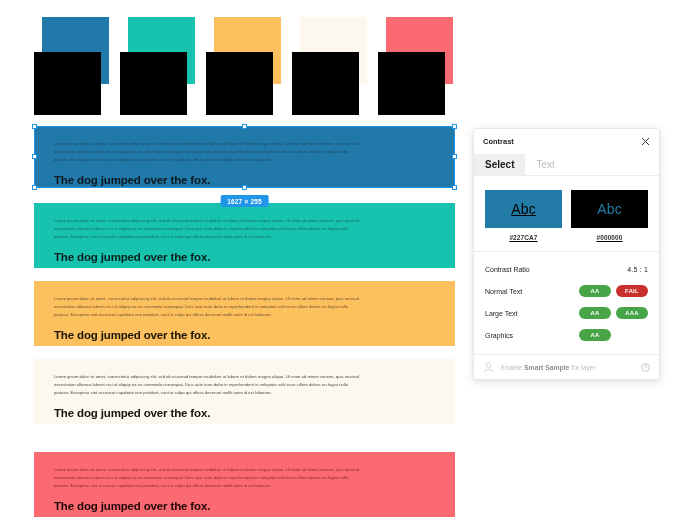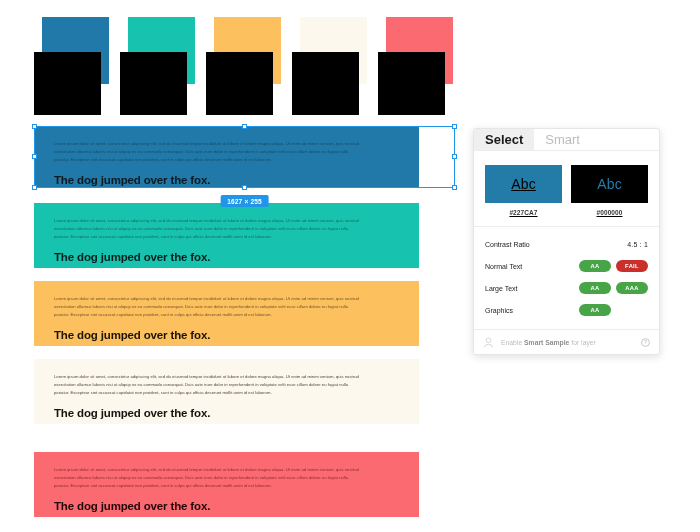--- a/index.html
+++ b/index.html
@@ -12,21 +12,21 @@
   .canvas { position: relative; width: 700px; height: 532px; background: #fff; }
 
   
   .swatch-row { position: absolute; left: 0; top: 0; width: 470px; height: 120px; }
   .swatch-group { position: absolute; width: 96px; height: 110px; }
   .swatch-color { position: absolute; left: 8px; top: 7px; width: 67px; height: 67px; }
   .swatch-black { position: absolute; left: 0px; top: 42px; width: 67px; height: 63px; background: #000; }
 
   
   .card {
-    position: absolute; left: 34px; width: 385px;
+    position: absolute; left: 34px; width: 421px;
     padding: 14px 20px 2px 20px;
   }
   .card-body {
     font-size: 4.2px; line-height: 1.95;
     letter-spacing: .02px;
     width: 310px;
     margin-bottom: 9px;
   }
   .card-head { font-size: 11.5px; font-weight: bold; letter-spacing: -.15px; }
 
@@ -69,21 +69,21 @@
     height: 25px; display: flex; align-items: center;
     padding: 0 9px; justify-content: space-between;
   }
   .panel-title { font-size: 7.5px; font-weight: bold; color: #222; }
   .close-icon { width: 9px; height: 9px; cursor: pointer; color: #333; }
   .close-icon svg { display: block; }
 
   .tabs { display: flex; height: 22px; border-bottom: 1px solid #ececec; }
   .tab {
     display: flex; align-items: center; justify-content: center;
-    padding: 0 11px; font-size: 13px; height: 100%;
+    padding: 0 11px; font-size: 10px; height: 100%;
   }
   .tab.active { background: #efefef; color: #1a1a1a; font-weight: bold; }
   .tab.inactive { color: #bcbcbc; }
 
   .swatch-compare { display: flex; gap: 9px; padding: 14px 11px 10px 11px; text-decoration: underline; }
   .cmp { flex: 1; }
   .cmp-box {
     height: 38px; display: flex; align-items: center; justify-content: center;
     font-size: 14px; letter-spacing: .2px;
   }
@@ -181,24 +181,32 @@
     <span class="handle h-bl"></span>
     <span class="handle h-bc"></span>
     <span class="handle h-br"></span>
   </div>
   <div class="badge-wrap">
     <div class="dim-badge">1627 × 255</div>
   </div>
 
   <div class="panel">
 
+    <div class="panel-header">
+      <span class="panel-title">Contrast</span>
+      <span class="close-icon">
+        <svg viewBox="0 0 10 10" width="9" height="9">
+          <path d="M1 1 L9 9 M9 1 L1 9" stroke="currentColor" stroke-width="1.1" fill="none"></path>
+        </svg>
+      </span>
+    </div>
 
     <div class="tabs">
       <div class="tab active">Select</div>
-      <div class="tab inactive">Smart</div>
+      <div class="tab inactive">Text</div>
     </div>
 
     <div class="swatch-compare">
       <div class="cmp">
         <div class="cmp-box" style="background:#227CA7;color:#000000">Abc</div>
         <div class="cmp-hex">#227CA7</div>
       </div>
       <div class="cmp">
         <div class="cmp-box" style="background:#000000;color:#227CA7">Abc</div>
         <div class="cmp-hex">#000000</div>

